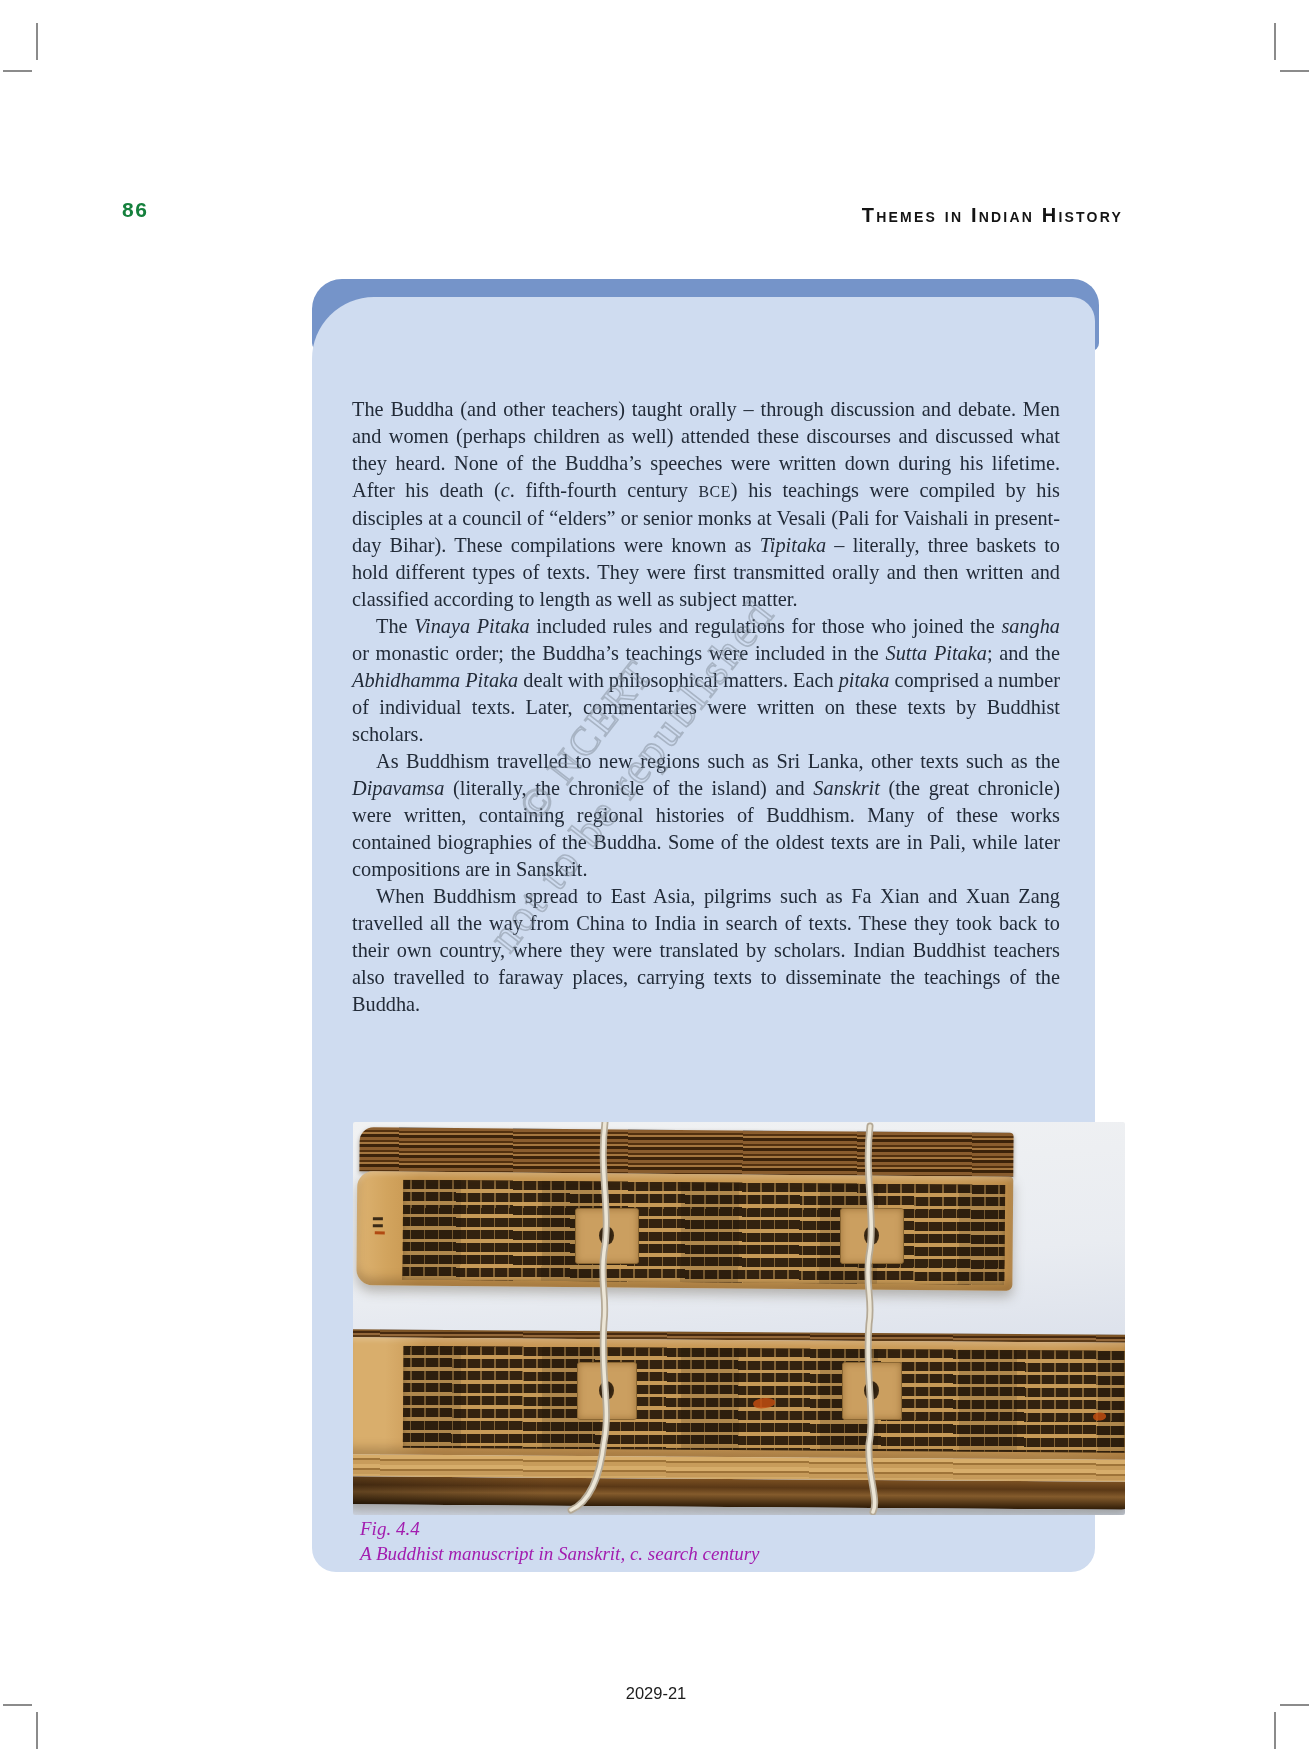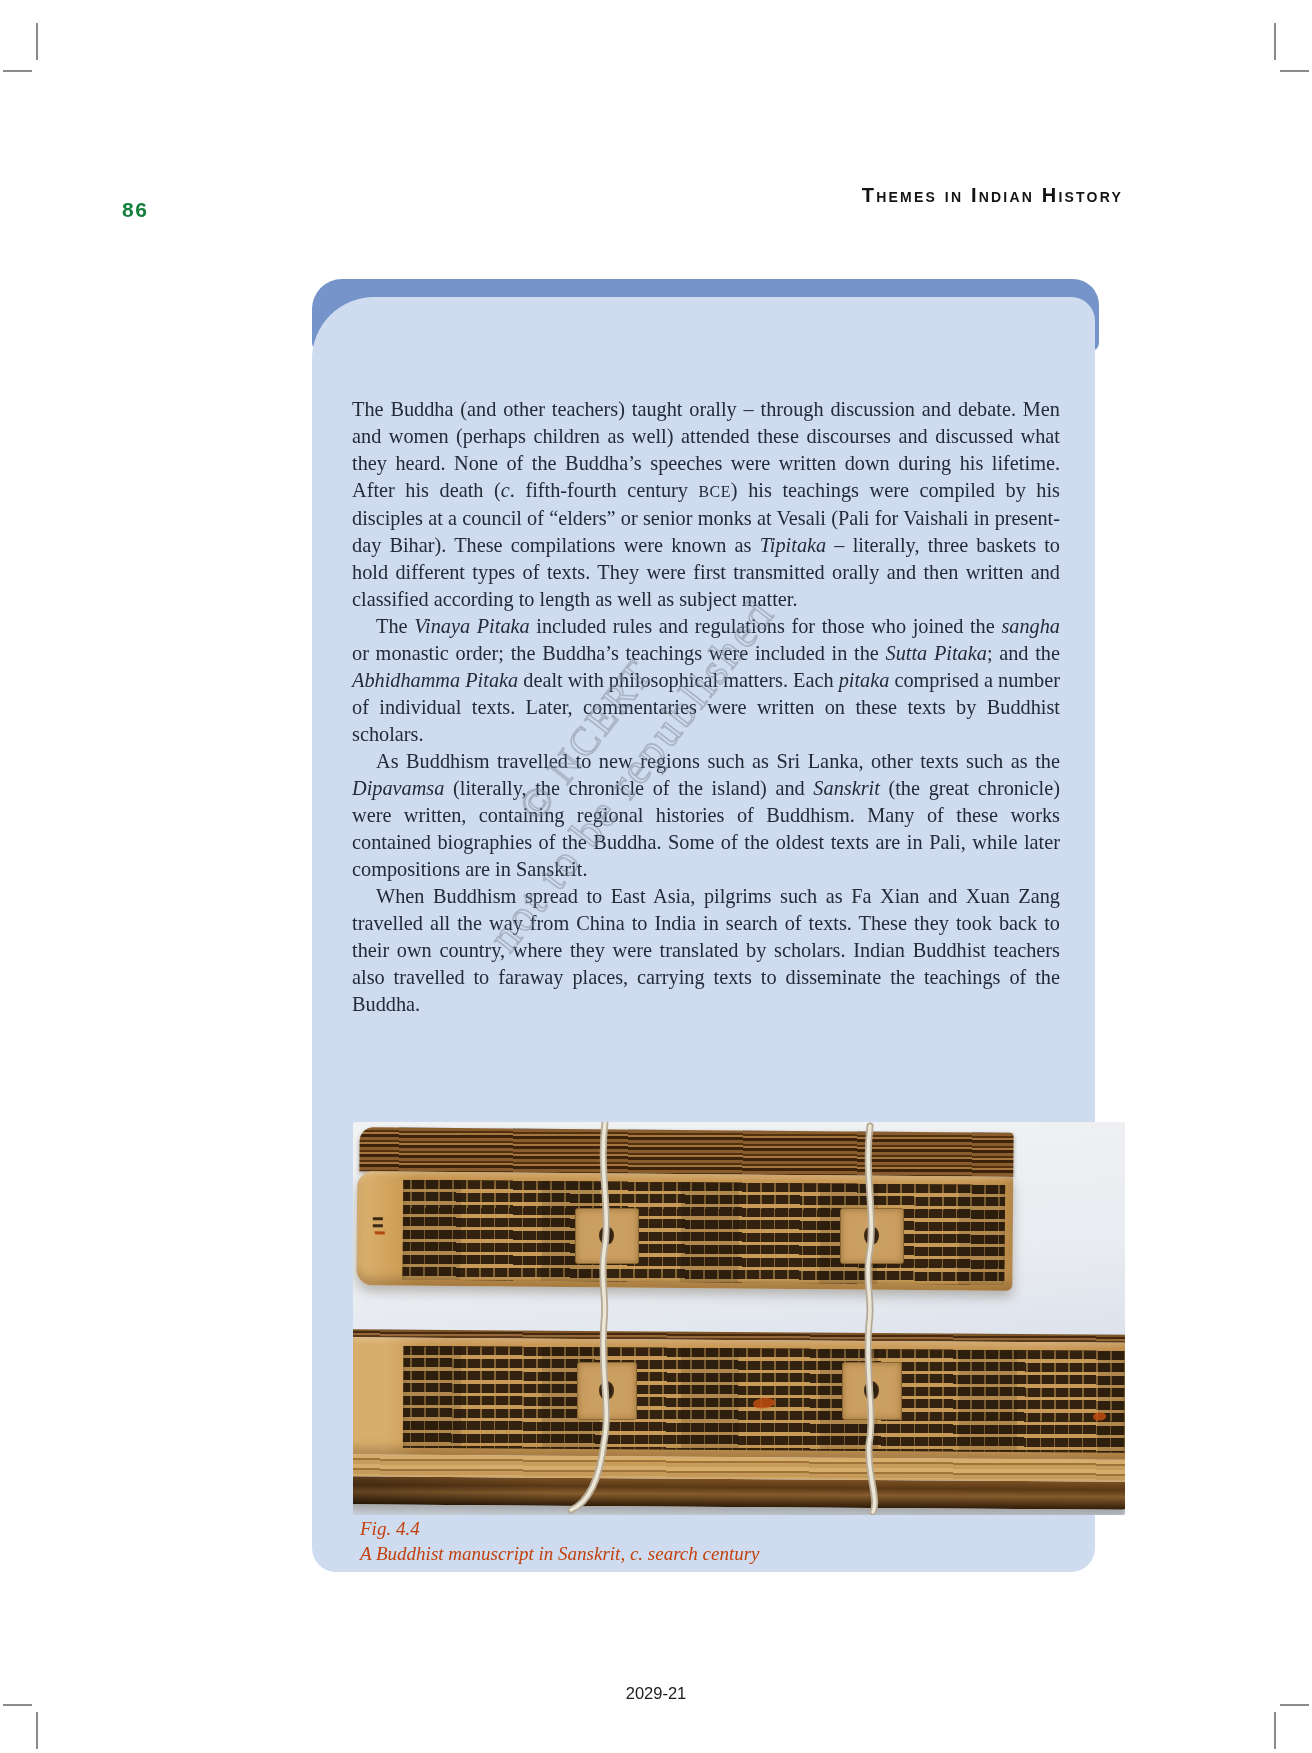--- a/index.html
+++ b/index.html
@@ -13,21 +13,21 @@
   .crop{position:absolute;background:var(--crop_mark);}
   .crop.v{width:2px;height:37px;}
   .crop.h{width:29px;height:2px;}
 
   .page-number{
     position:absolute;left:122px;top:198px;
     font-family:"Liberation Sans", sans-serif;font-weight:bold;
     font-size:21px;letter-spacing:1.5px;color:#15803d;
   }
   .running-head{
-    position:absolute;right:189px;top:184px;
+    position:absolute;right:189px;top:204px;
     font-family:"Liberation Sans", sans-serif;font-weight:bold;
     font-variant:small-caps;letter-spacing:2.2px;
     font-size:20px;color:#141414;
   }
 
   .box-band{
     position:absolute;left:312px;top:279px;width:787px;height:72px;
     background:var(--accent_band);border-radius:30px 26px 8px 8px;z-index:0;
   }
   .box-bg{
@@ -118,21 +118,21 @@
   .patch .hole{
     position:absolute;left:50%;top:50%;width:15px;height:19px;margin:-10px 0 0 -8px;
     border-radius:50%;background:radial-gradient(#1f1408,#4a3419);
   }
   .red-mark{position:absolute;background:#bf4c10;opacity:.85;border-radius:45%;transform:rotate(-6deg);}
   .folio-mark{position:absolute;left:16px;top:46px;width:10px;height:3px;background:#3a2a16;box-shadow:0 7px 0 #3a2a16, 2px 14px 0 #b14a12;}
   .strings{position:absolute;left:0;top:0;z-index:4;pointer-events:none;}
 
   .figure-caption{
     position:absolute;left:360px;top:1516px;z-index:4;
-    font-style:italic;font-size:19px;line-height:25px;color:#c2410c;
+    font-style:italic;font-size:19px;line-height:25px;color:#a21caf;
   }
   .footer-year{
     position:absolute;left:356px;top:1684px;width:600px;text-align:center;
     font-family:"Liberation Sans", sans-serif;font-size:16.5px;color:#1c1c1c;
   }
 </style>
 </head>
 <body>
 
 <div class="crop v" style="left:36px;top:23px;"></div>

